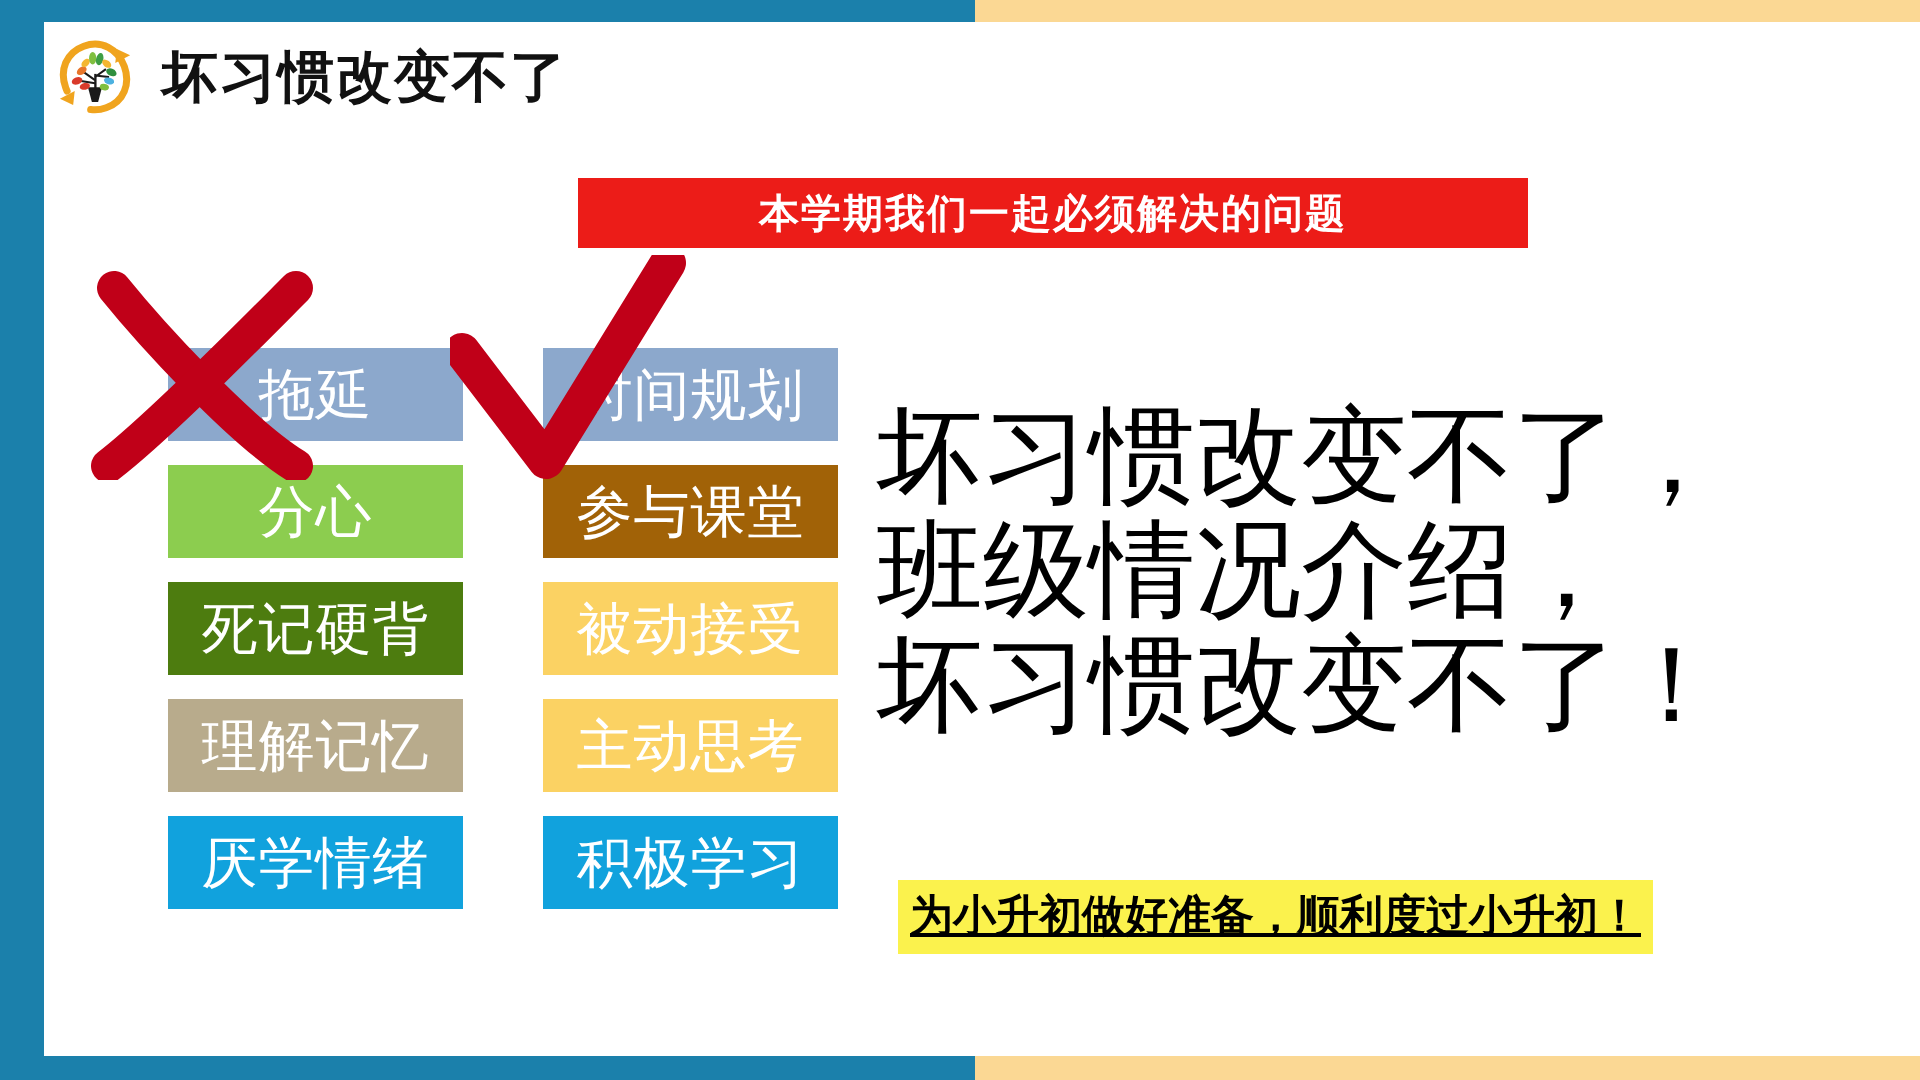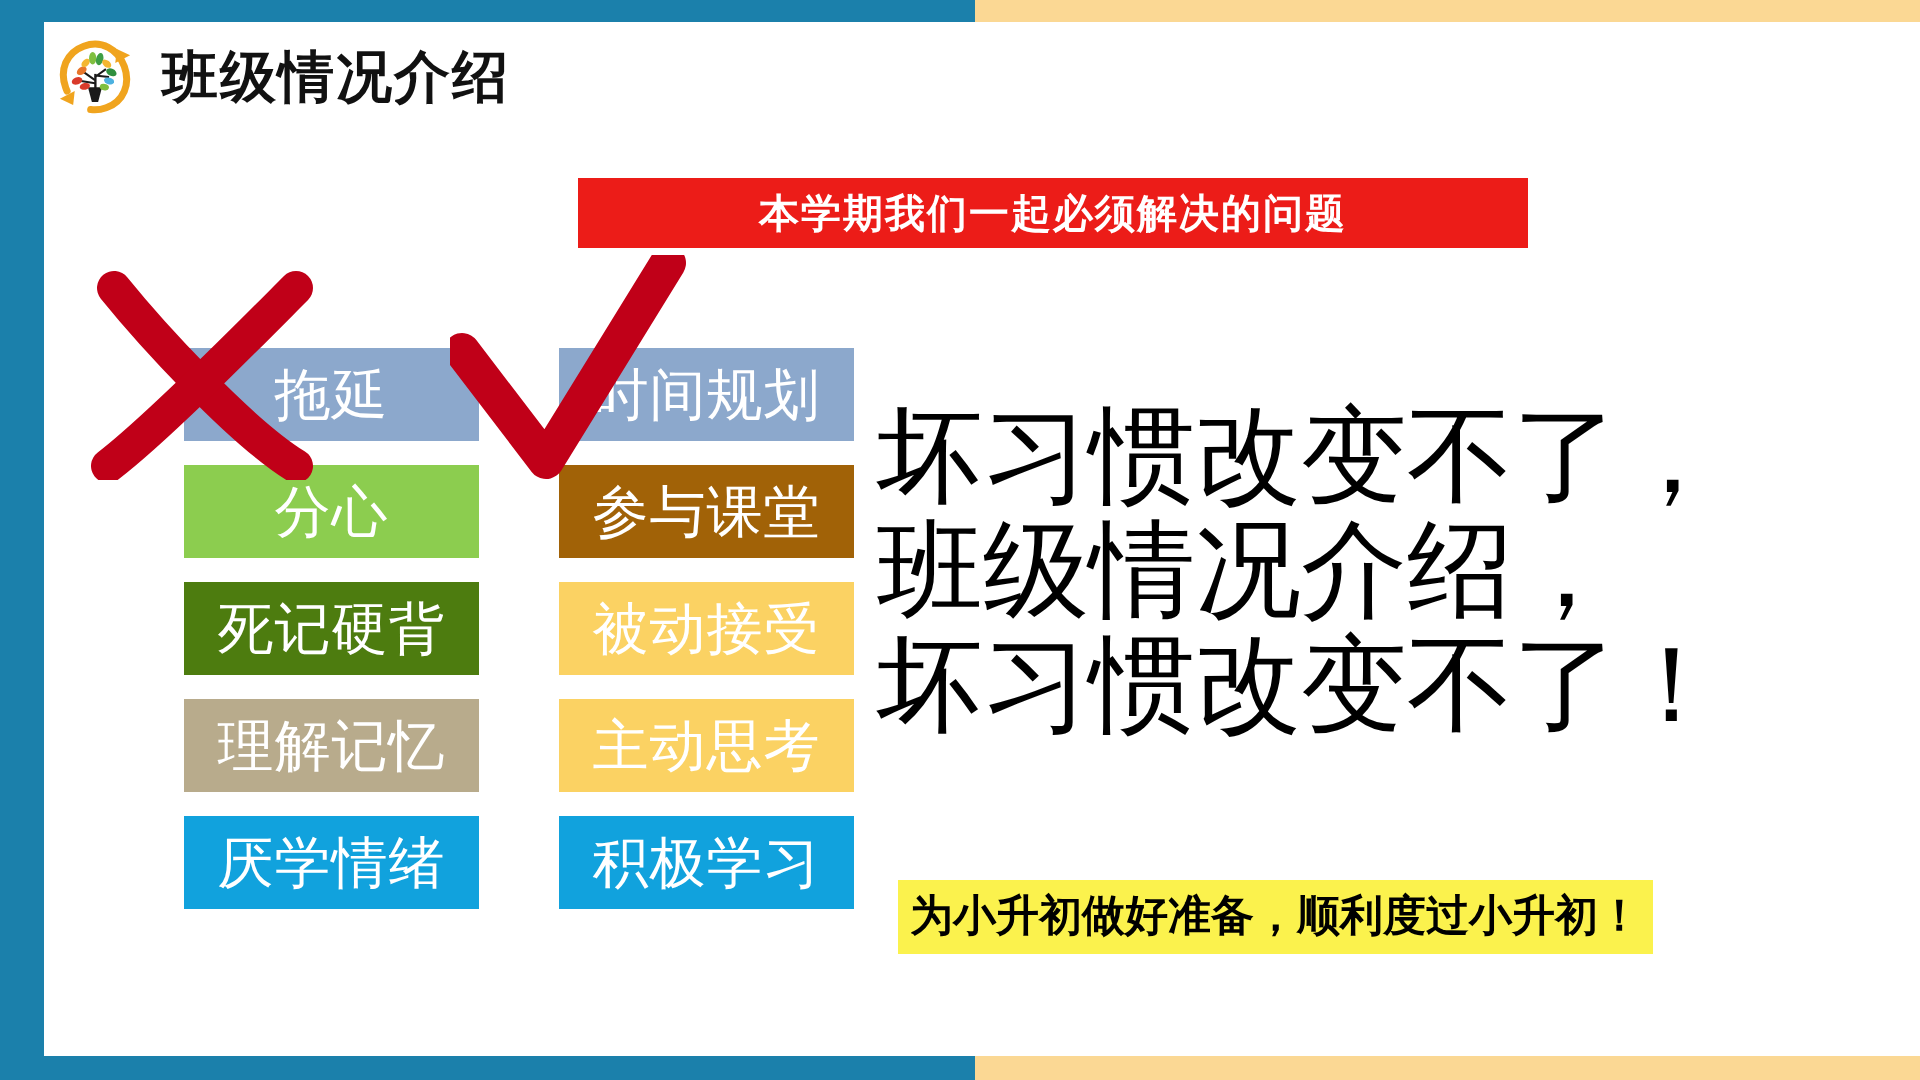--- a/index.html
+++ b/index.html
@@ -47,21 +47,21 @@
     width:950px; height:70px; background:#ec1c18;
     display:flex; align-items:center; justify-content:center;
   }
   .red-banner span {
     color:#ffffff; font-size:40px; font-weight:bold; letter-spacing:2px;
     white-space:nowrap;
   }
 
   
   .tag-grid {
-    position:absolute; left:184px; top:348px;
+    position:absolute; left:168px; top:348px;
     display:grid; grid-template-columns:295px 80px 295px;
     grid-auto-rows:93px; row-gap:24px;
   }
   .tag {
     display:flex; align-items:center; justify-content:center;
     color:#ffffff; font-size:56px; letter-spacing:1px;
     white-space:nowrap; line-height:1;
   }
   .spacer { }
 
@@ -85,21 +85,21 @@
   }
 
   
   .slogan {
     position:absolute; left:898px; top:880px;
     background:#fbf24d; padding:7px 12px 9px 12px;
     display:inline-block;
   }
   .slogan span {
     font-size:43px; font-weight:bold; color:#000000;
-    letter-spacing:0px; white-space:nowrap;
+    letter-spacing:0px; white-space:nowrap;text-decoration:underline;
   }
 </style>
 </head>
 <body>
 
 <div id="slide">
 
   <div class="bar-right-yellow"></div>
   <div class="bar-left-blue"></div>
   <div class="bar-top-blue"></div>
@@ -123,21 +123,21 @@
         <ellipse cx="38" cy="32" rx="6.4" ry="4.2" fill="#f4b731" transform="rotate(-45 38 32)"></ellipse>
         <ellipse cx="47" cy="26" rx="4.6" ry="8" fill="#7fbf3f"></ellipse>
         <ellipse cx="56" cy="27" rx="4.6" ry="8" fill="#3f9e44" transform="rotate(14 56 27)"></ellipse>
         <ellipse cx="65" cy="33" rx="6.6" ry="4.3" fill="#f4b731" transform="rotate(38 65 33)"></ellipse>
         <ellipse cx="71" cy="44" rx="7" ry="4.6" fill="#2f8f3e" transform="rotate(25 71 44)"></ellipse>
         <ellipse cx="68" cy="55" rx="6.6" ry="4.3" fill="#4cb1e0" transform="rotate(15 68 55)"></ellipse>
         <ellipse cx="37" cy="62" rx="6.6" ry="4.3" fill="#d93a2b" transform="rotate(-12 37 62)"></ellipse>
         <ellipse cx="62" cy="63" rx="6" ry="4" fill="#7fbf3f" transform="rotate(12 62 63)"></ellipse>
       </svg>
     </div>
-    <div class="title">班级情况介绍</div>
+    <div class="title">坏习惯改变不了</div>
   </div>
 
   <div class="red-banner">
     <span>本学期我们一起必须解决的问题</span>
   </div>
 
   <div class="tag-grid">
     <div class="tag" style="background:#8ca8cc">拖延</div>
     <div class="spacer"></div>
     <div class="tag" style="background:#8ca8cc">时间规划</div>

